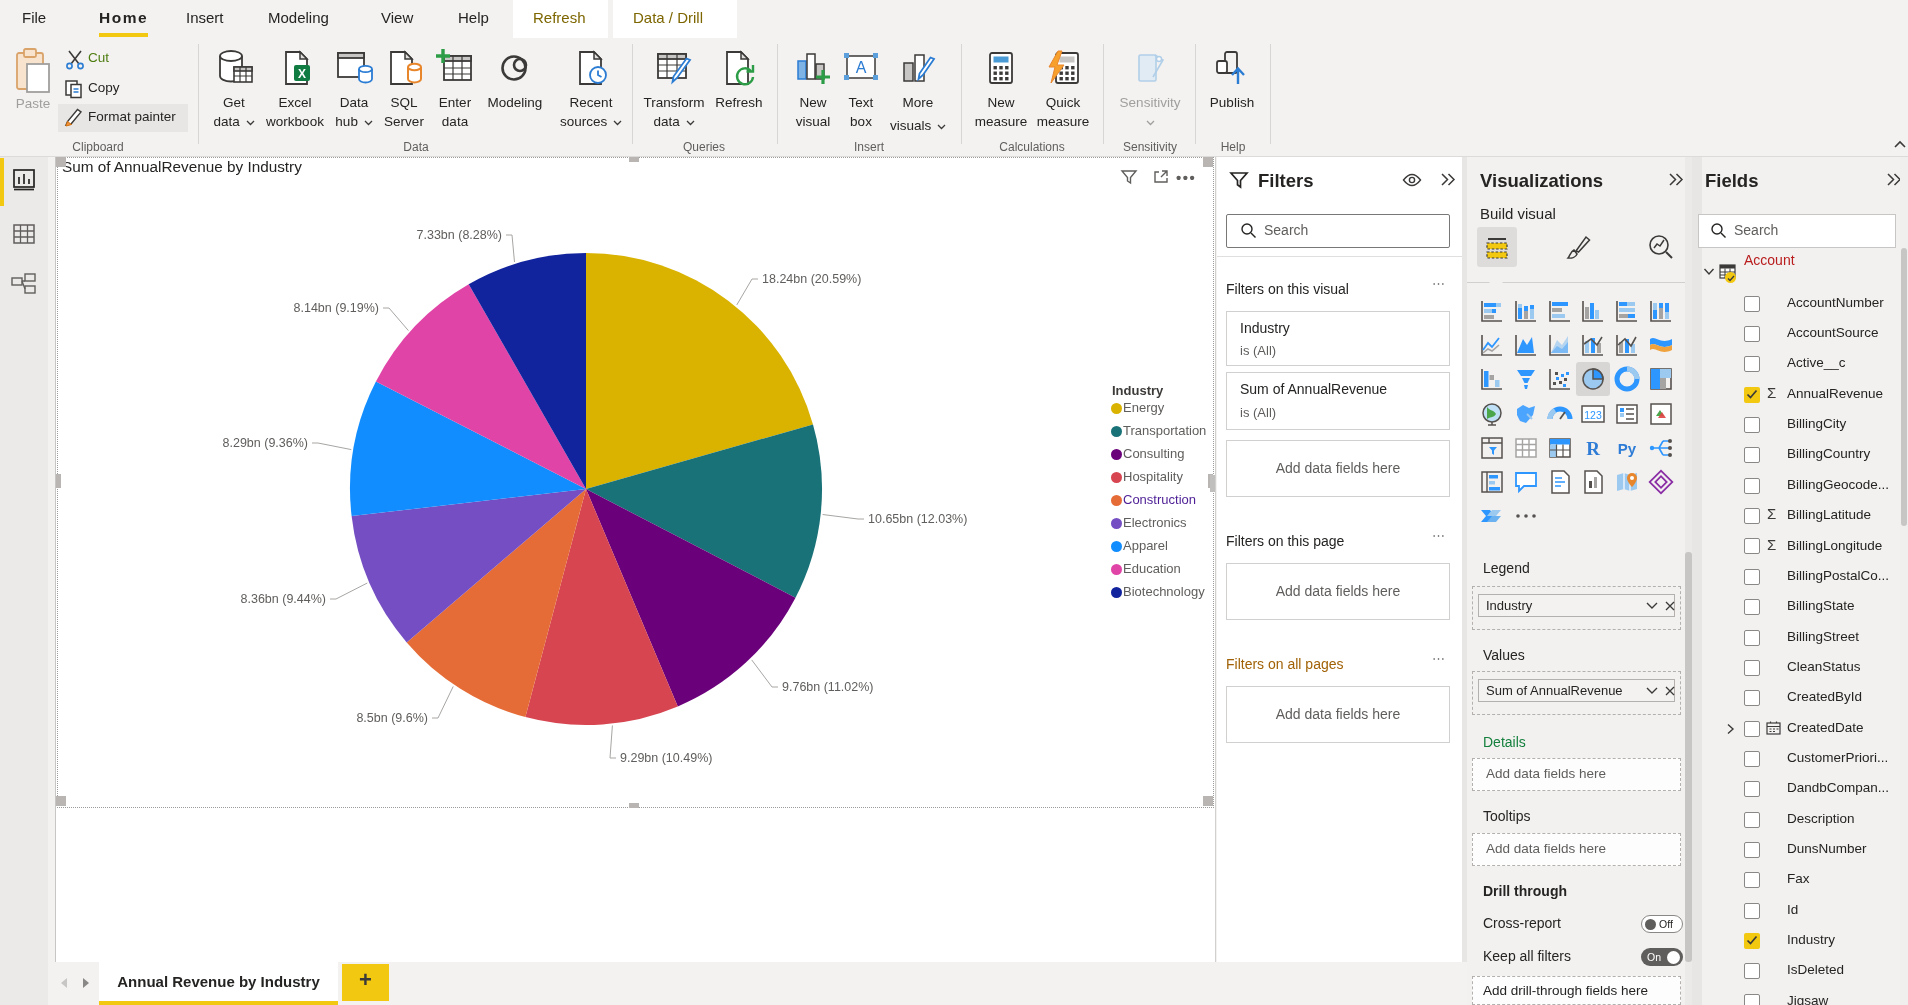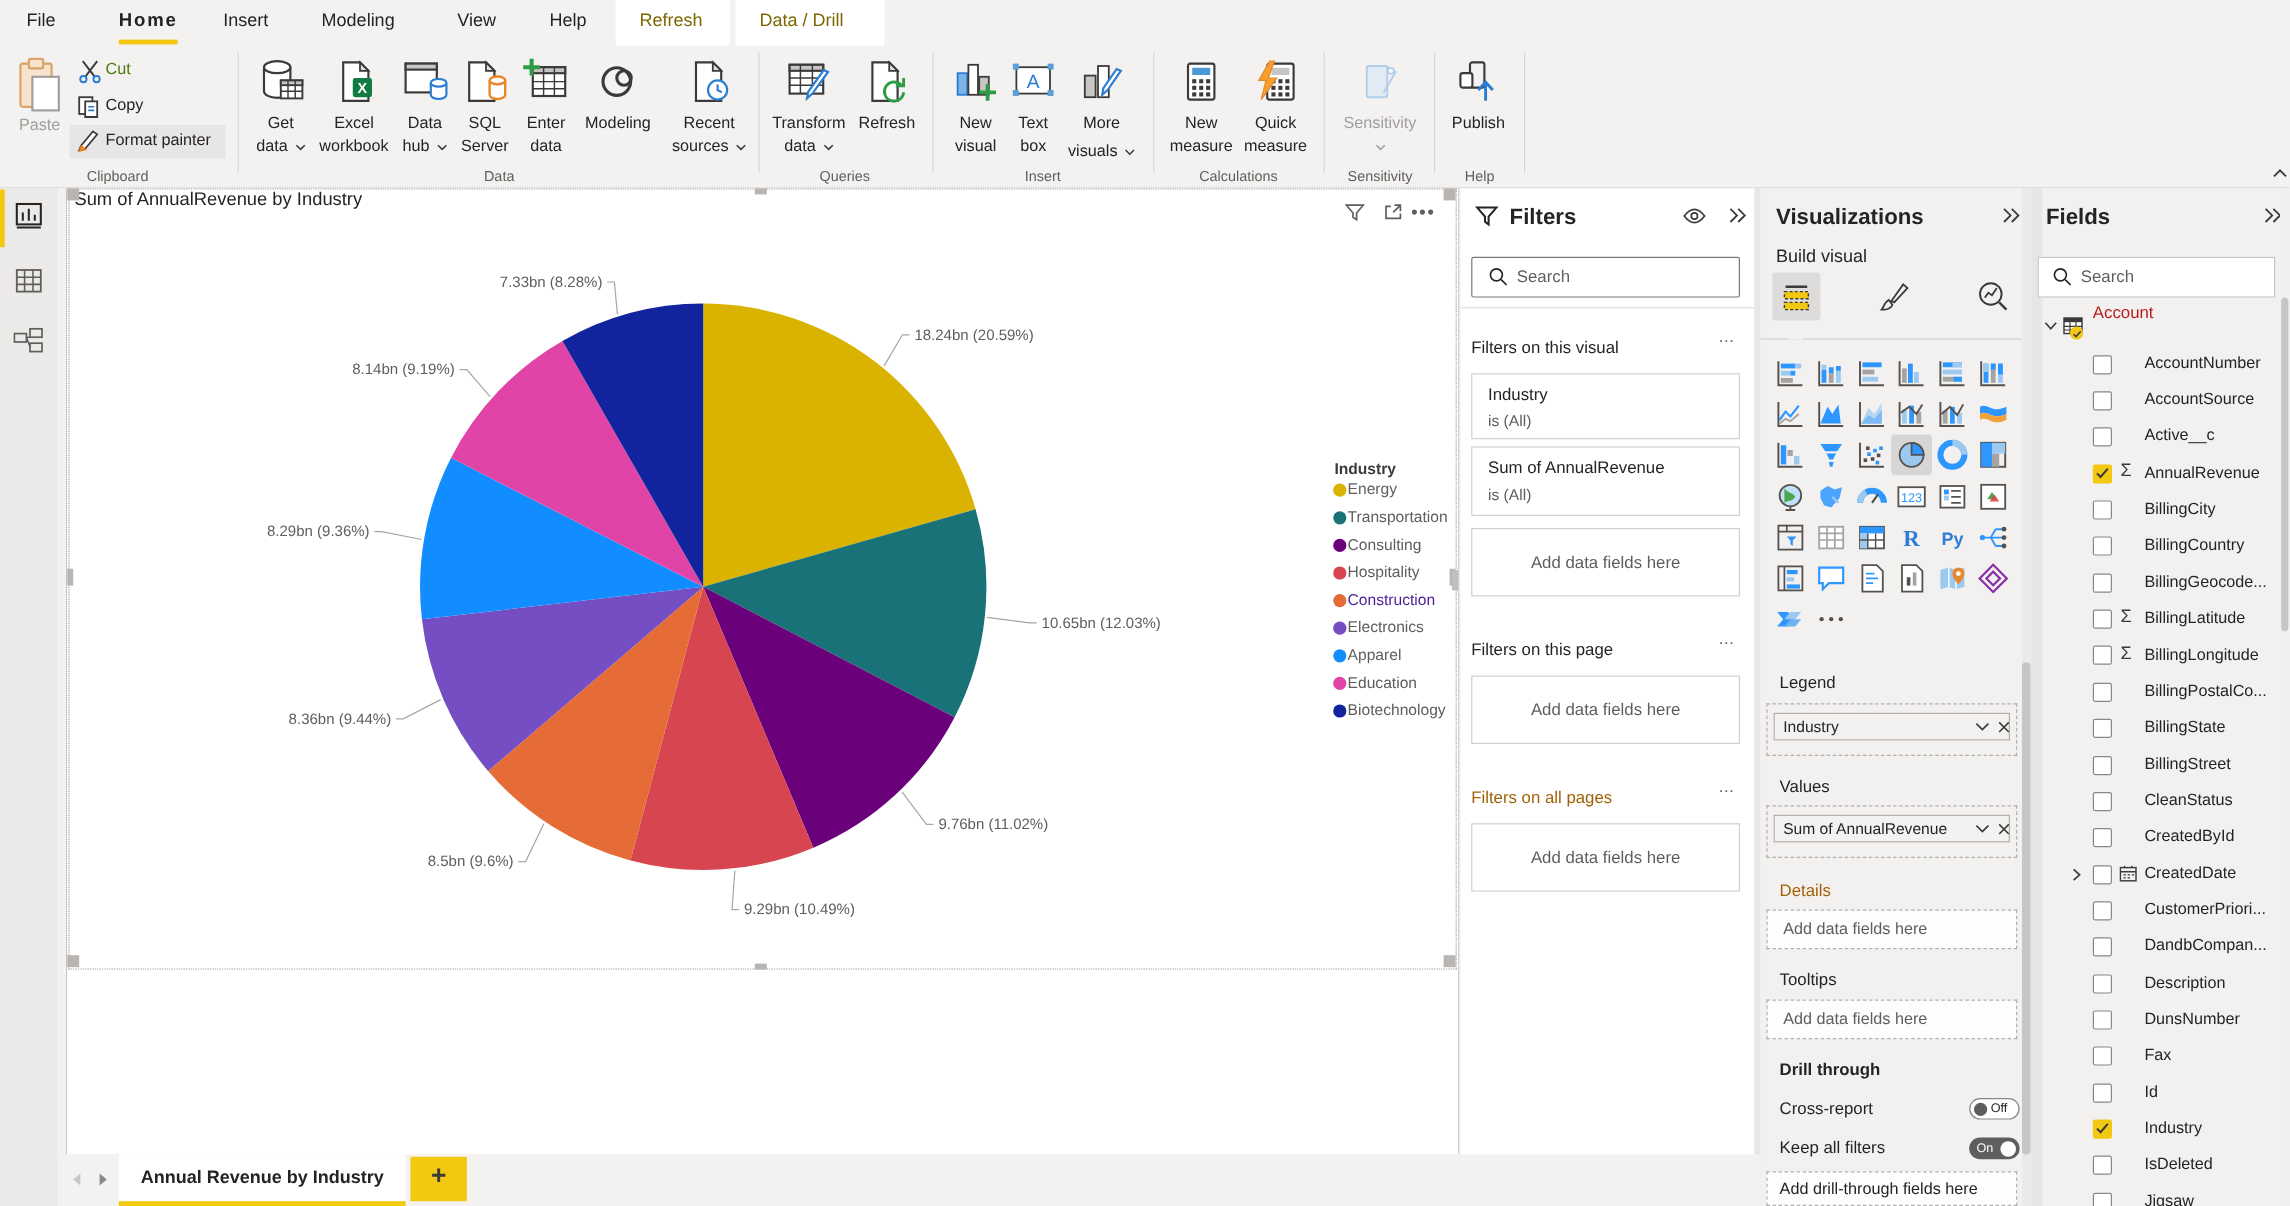--- a/index.html
+++ b/index.html
@@ -627,21 +627,21 @@
     <div class="ab" style="left:1472px;top:671px;width:209px;height:44px;border:1px dashed #b3b0ad;box-sizing:border-box"></div>
     <div class="ab" style="left:1478px;top:679px;width:197px;height:23px;background:#f3f2f1;border:1px solid #b3b0ad;box-sizing:border-box">
       <div class="ab" style="left:7px;top:3px;font-size:13px;color:#252423;white-space:nowrap">Sum of AnnualRevenue</div>
       <svg class="ab" style="left:167px;top:7px" width="12" height="8" viewBox="0 0 12 8">
         <path d="M1 1 l5 5 5-5" fill="none" stroke="#3b3a39" stroke-width="1.4"></path>
       </svg>
       <svg class="ab" style="left:186px;top:6px" width="10" height="10" viewBox="0 0 10 10">
         <path d="M1 1 l8 8 M9 1 l-8 8" stroke="#3b3a39" stroke-width="1.3"></path>
       </svg>
     </div>
-    <div class="ab" style="left:1483px;top:734px;font-size:14px;color:#a16207">Details</div>
+    <div class="ab" style="left:1483px;top:734px;font-size:14px;color:#15803d">Details</div>
     <div class="ab" style="left:1472px;top:758px;width:209px;height:33px;border:1px dashed #b3b0ad;box-sizing:border-box;background:#fdfdfd"></div>
     <div class="ab" style="left:1486px;top:766px;font-size:13.5px;color:#605e5c">Add data fields here</div>
     <div class="ab" style="left:1483px;top:808px;font-size:14px;color:#252423">Tooltips</div>
     <div class="ab" style="left:1472px;top:833px;width:209px;height:33px;border:1px dashed #b3b0ad;box-sizing:border-box;background:#fdfdfd"></div>
     <div class="ab" style="left:1486px;top:841px;font-size:13.5px;color:#605e5c">Add data fields here</div>
     <div class="ab" style="left:1483px;top:883px;font-size:14px;font-weight:700;color:#252423">Drill through</div>
     <div class="ab" style="left:1483px;top:915px;font-size:14px;color:#252423">Cross-report</div>
     <div class="ab" style="left:1641px;top:915px;width:42px;height:18px;border-radius:9px;background:#fff;border:1px solid #8a8886;box-sizing:border-box">
       <div class="ab" style="left:2.5px;top:2.5px;width:11px;height:11px;border-radius:50%;background:#605e5c"></div>
       <div class="ab" style="left:17px;top:2px;font-size:10.5px;color:#252423">Off</div>

